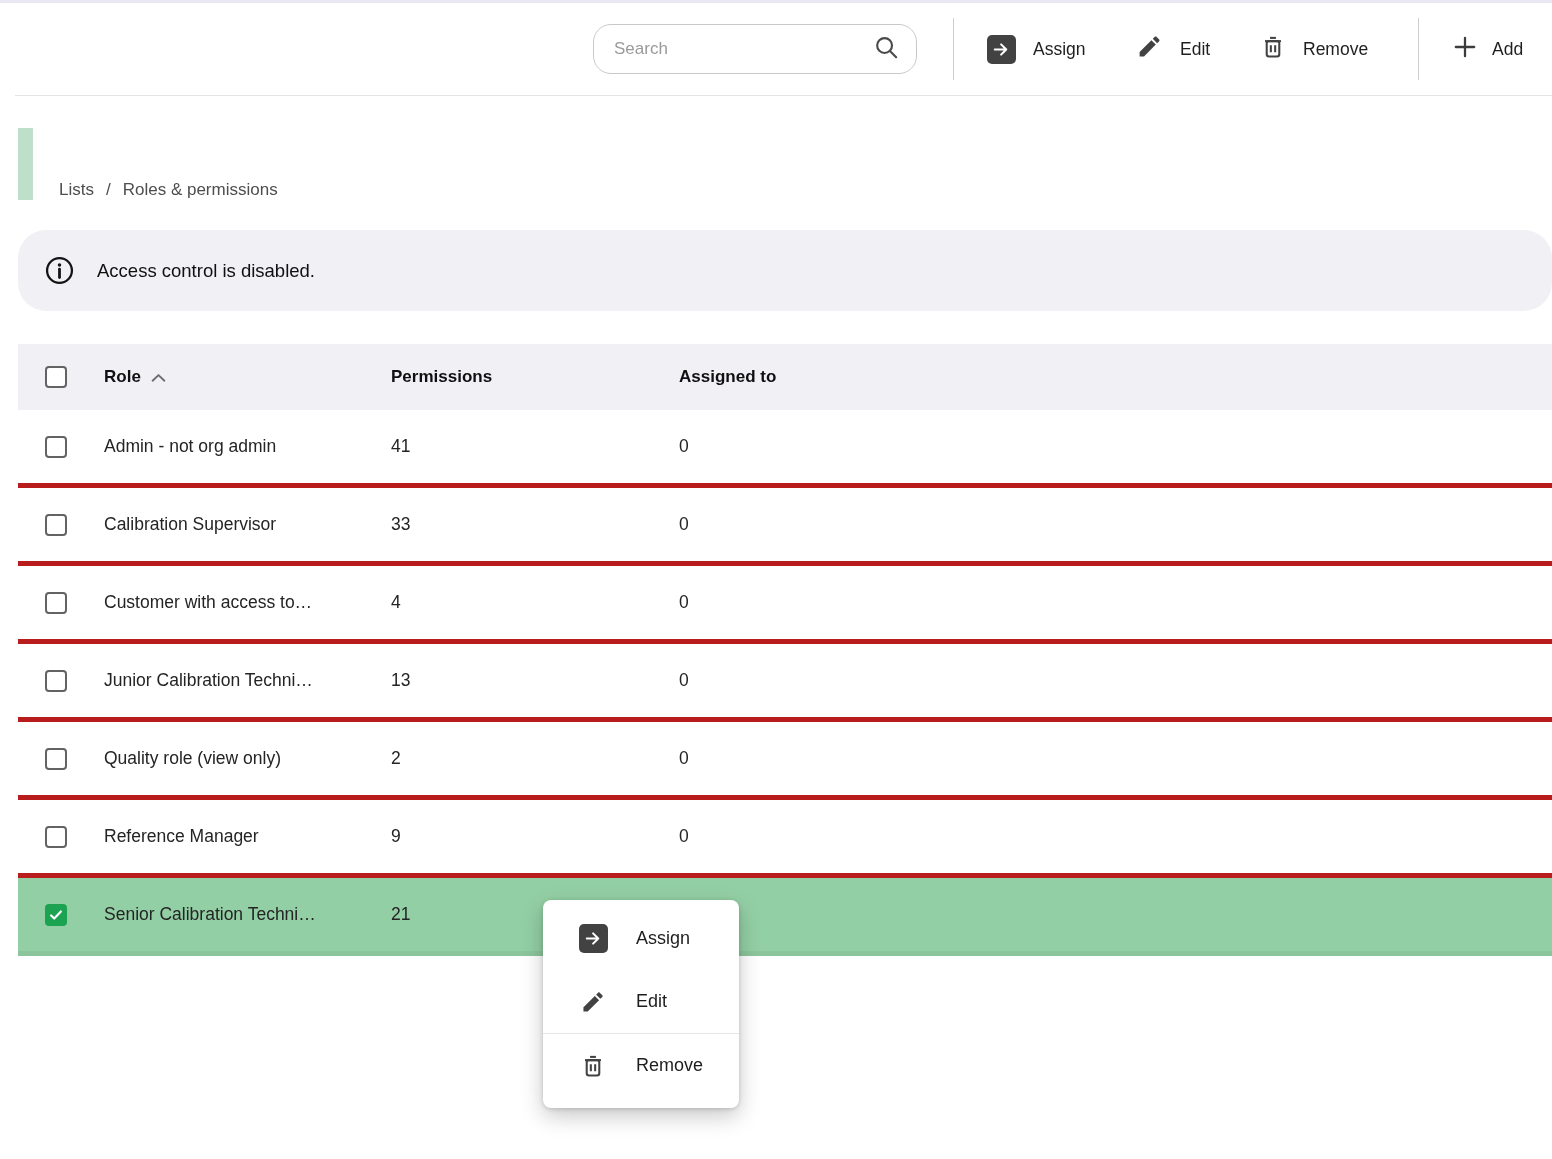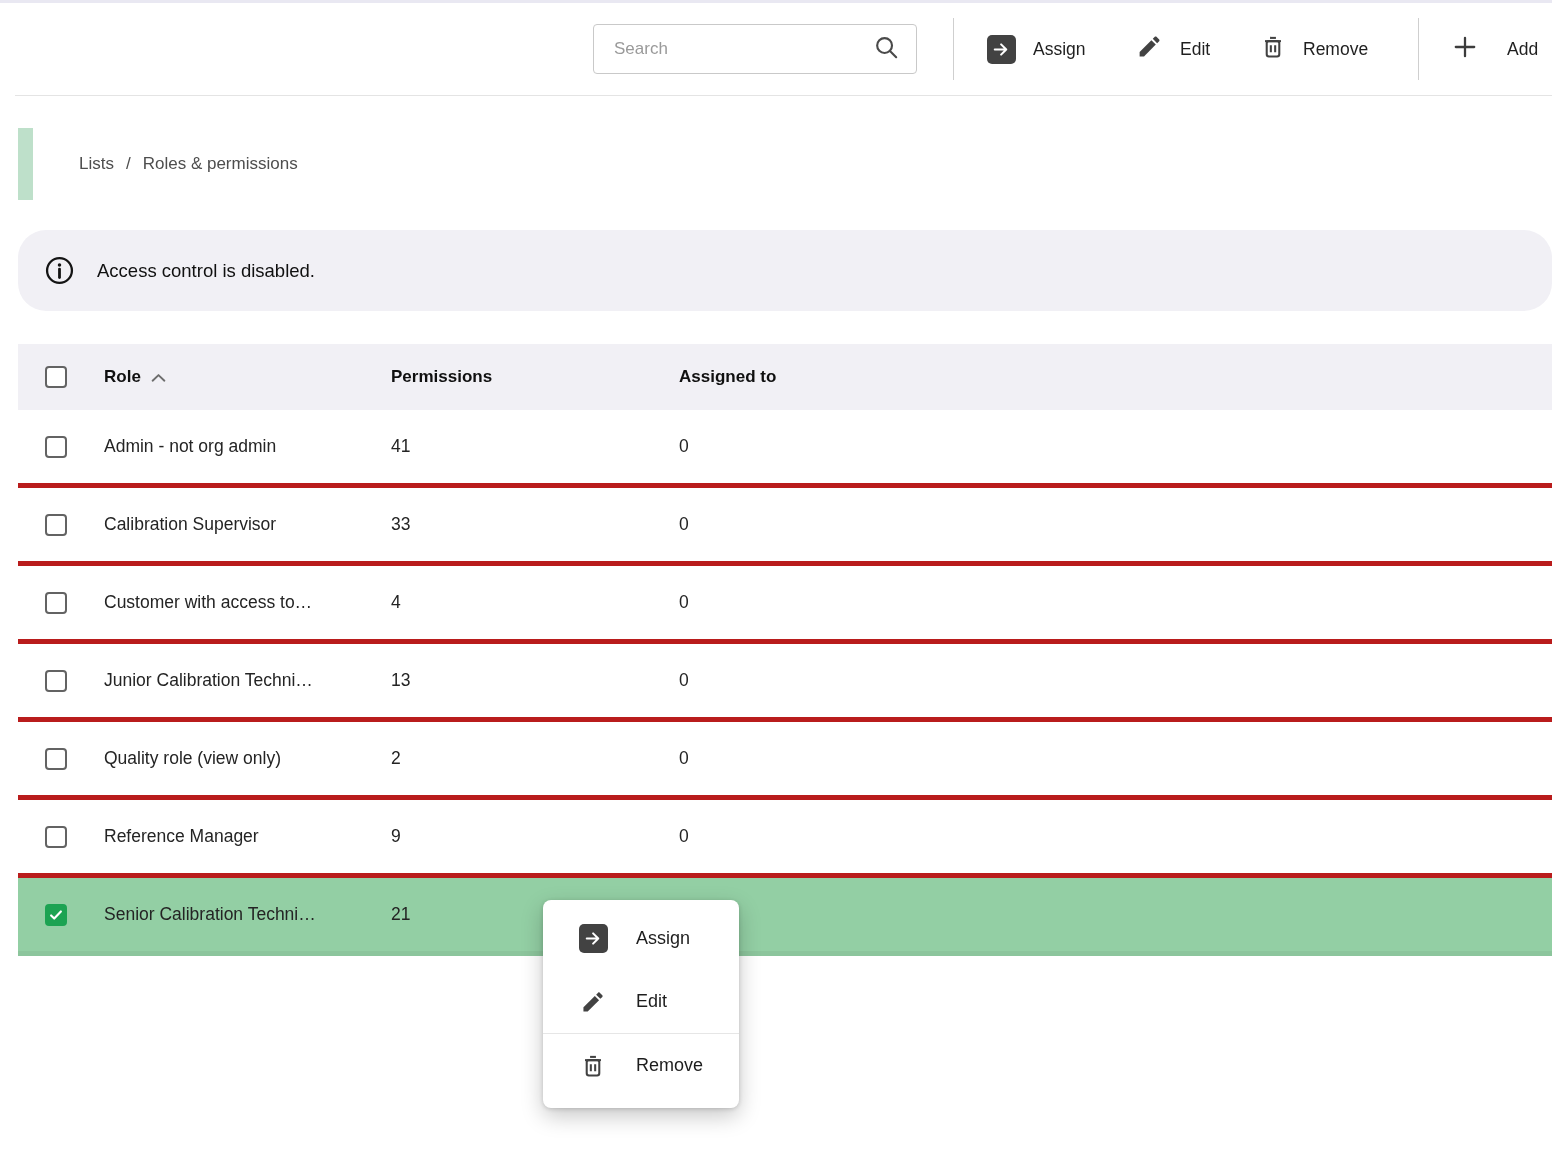--- a/index.html
+++ b/index.html
@@ -9,21 +9,21 @@
     background: #ffffff;
     font-family: "Liberation Sans", "DejaVu Sans", sans-serif;
     color: #222;
     overflow: hidden;
   }
   .top-strip { position:absolute; top:0; left:0; width:1552px; height:3px; background:#e9e8f2; }
 
   
   .search-box {
     position:absolute; left:593px; top:24px; width:324px; height:50px;
-    border:1px solid #c9c9c9; border-radius:4px; background:#fff;
+    border:1px solid #c9c9c9; border-radius:18px; background:#fff;
     display:flex; align-items:center;
   }
   .search-box input {
     flex:1; border:none; outline:none; background:transparent;
     padding:0 0 0 20px; font-size:17px; font-family:inherit; color:#333;
   }
   .search-box input::placeholder { color:#9a9a9a; }
   .search-btn { border:none; background:none; padding:0 16px 0 6px; cursor:pointer; display:flex; align-items:center; }
 
   .vdiv { position:absolute; top:18px; width:1px; height:62px; background:#cfcfcf; }
@@ -32,30 +32,30 @@
 
   .tb-btn {
     position:absolute; top:24px; height:50px;
     display:flex; align-items:center; gap:17px;
     border:none; background:none; cursor:pointer;
     font-size:17.5px; font-family:inherit; color:#1f1f1f;
   }
   .btn-assign { left:987px; }
   .btn-edit   { left:1136px; }
   .btn-remove { left:1260px; }
-  .btn-add    { left:1452px; gap:29px; }
+  .btn-add    { left:1452px; gap:14px; }
 
   .assign-sq {
     width:29px; height:29px; background:#424242; border-radius:5px;
     display:flex; align-items:center; justify-content:center; flex:0 0 auto;
   }
   .hrule { position:absolute; top:95px; left:15px; width:1537px; height:1px; background:#e4e4e4; }
 
   
-  .breadcrumb { position:absolute; top:128px; left:18px; height:72px; display:flex; align-items:center;gap:20px; }
+  .breadcrumb { position:absolute; top:128px; left:18px; height:72px; display:flex; align-items:flex-end; }
   .crumb-bar { width:15px; height:72px; background:#bee0ca; flex:0 0 auto; }
   .crumb-text { margin-left:26px; display:flex; gap:12px; font-size:17px; color:#4e4e4e; }
 
   
   .banner {
     position:absolute; top:230px; left:18px; width:1534px; height:81px;
     background:#f1f0f5; display:flex; align-items:center;border-radius:28px;
   }
   .banner .info-ic { margin-left:27px; display:flex; }
   .banner .banner-text { margin-left:23px; font-size:18.5px; color:#101010; }

